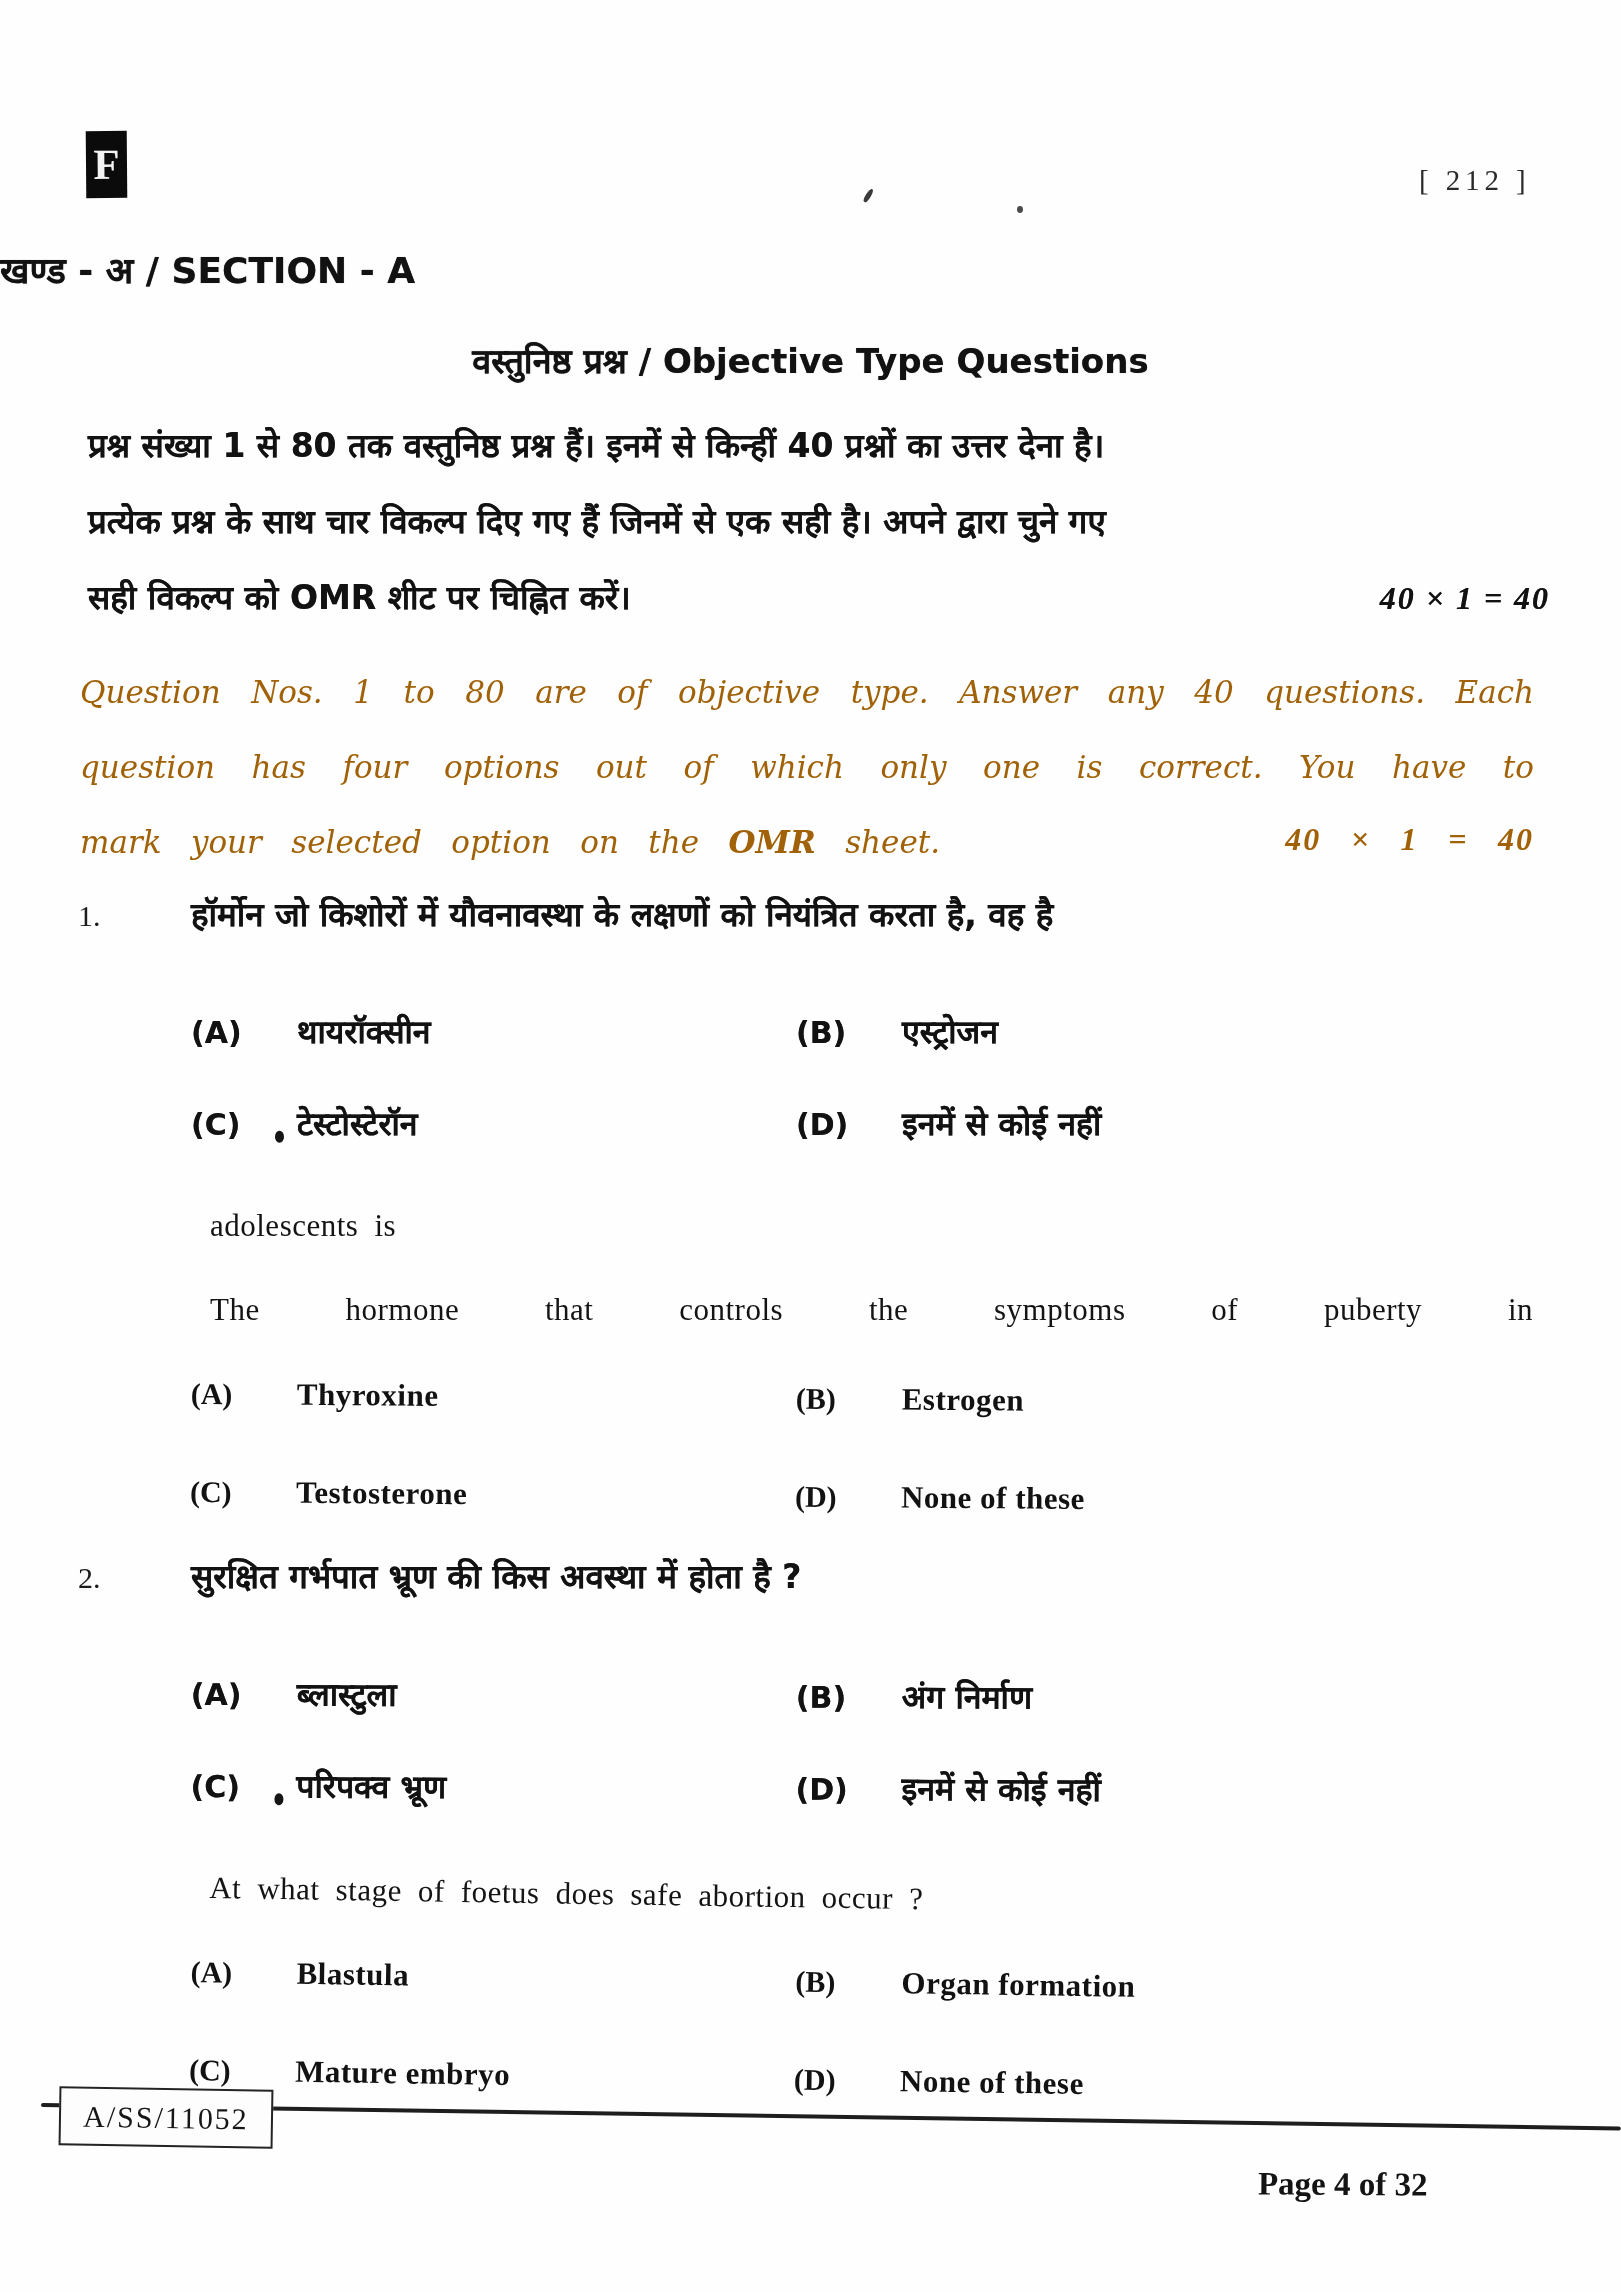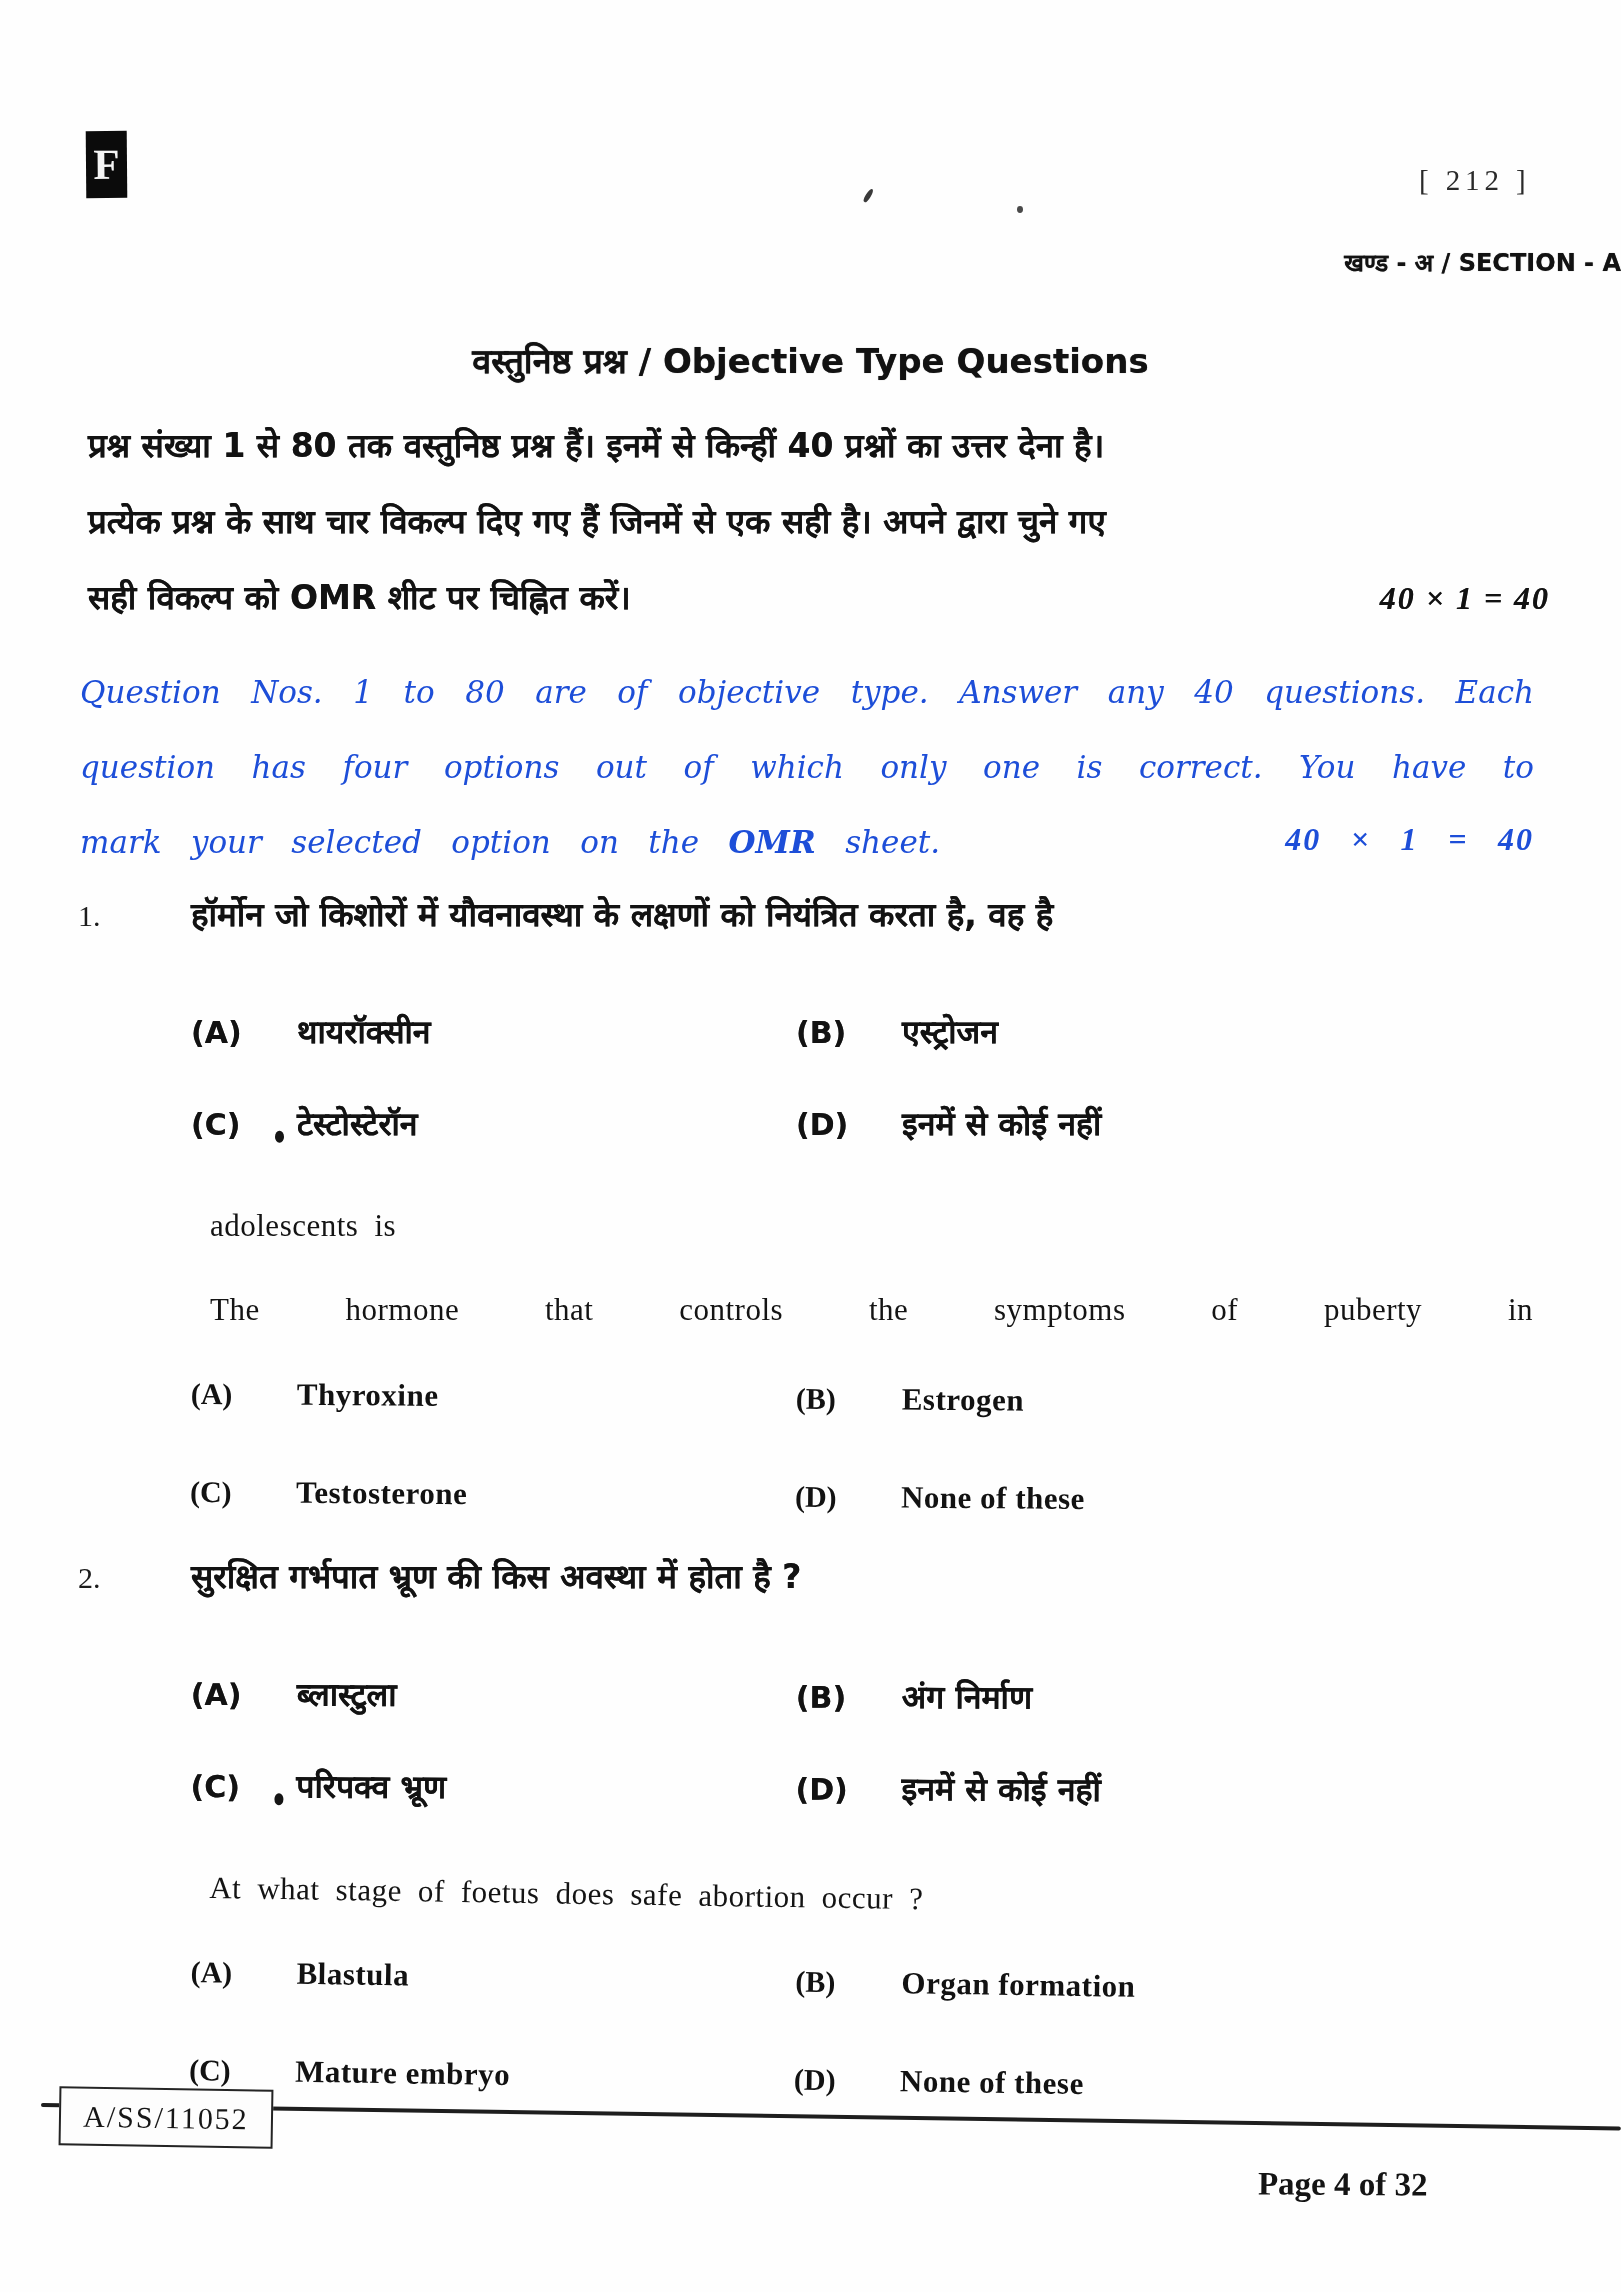--- a/index.html
+++ b/index.html
@@ -26,21 +26,21 @@
     position:absolute;left:1419px;top:135px;
     font-family:"Liberation Serif",serif;font-size:29px;letter-spacing:4.9px;color:#2a2a2a;margin-top:29px;
   }
   .artifact{position:absolute;background:#3a3a3a;border-radius:2.9px;}
   .artifact.a1{left:866px;top:188px;width:4.9px;height:14.7px;transform:rotate(32deg);border-radius:50% 50% 40% 40%;}
   .artifact.a2{left:1017px;top:206px;width:5.9px;height:6.9px;border-radius:50%;background:#4a4a4a;}
 
   
   .section-heading{
     position:absolute;top:245px;left:0;width:100%;margin:0;
-    text-align:right;font-size:24px;font-weight:700;
+    text-align:left;font-size:36px;font-weight:700;
     text-shadow:0 0 0.7px rgba(0,0,0,.7);
   }
   .subsection-heading{
     position:absolute;top:337px;left:0;width:100%;margin:0;
     text-align:center;font-size:34px;font-weight:700;
     text-shadow:0 0 0.7px rgba(0,0,0,.7);
   }
 
   
   .instr-hi{position:absolute;top:408px;left:88px;width:1468px;font-size:33px;line-height:76px;}
@@ -48,21 +48,21 @@
   .marks{
     font-family:"Liberation Serif",serif;font-style:italic;font-weight:700;font-size:32px;
     letter-spacing:2px;
   }
   .hi-line .marks{position:absolute;right:5.9px;top:0;}
 
   
   .instr-en{
     position:absolute;top:655px;left:80px;width:1454px;
     font-family:"DejaVu Serif",serif;font-style:italic;font-size:31px;line-height:75px;
-    text-align:justify;text-align-last:left;word-spacing:19.6px;color:#1d4ed8;
+    text-align:justify;text-align-last:left;word-spacing:19.6px;color:#a16207;
   }
   .instr-en .omr{font-weight:700;}
   .instr-en .marks{position:absolute;right:0;bottom:2.9px;font-style:italic;}
 
   
   .question{position:absolute;left:78px;width:1487px;}
   #q1{top:885px;}
   #q2{top:1547px;}
   .q-head{display:flex;align-items:baseline;line-height:59px;}
   .q-num{width:113px;flex:none;font-family:"Liberation Serif",serif;font-size:30px;color:#1c1c1c;}

